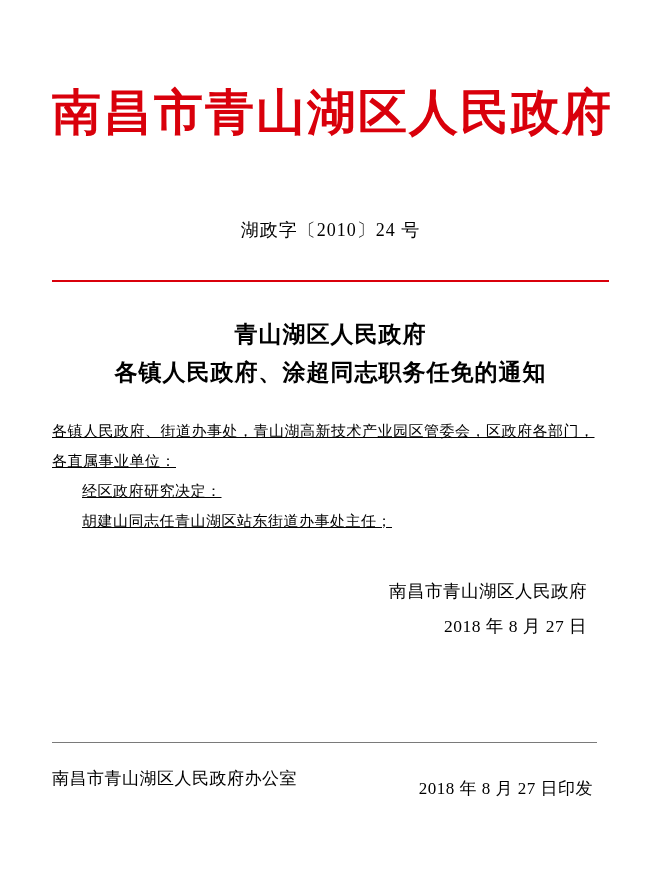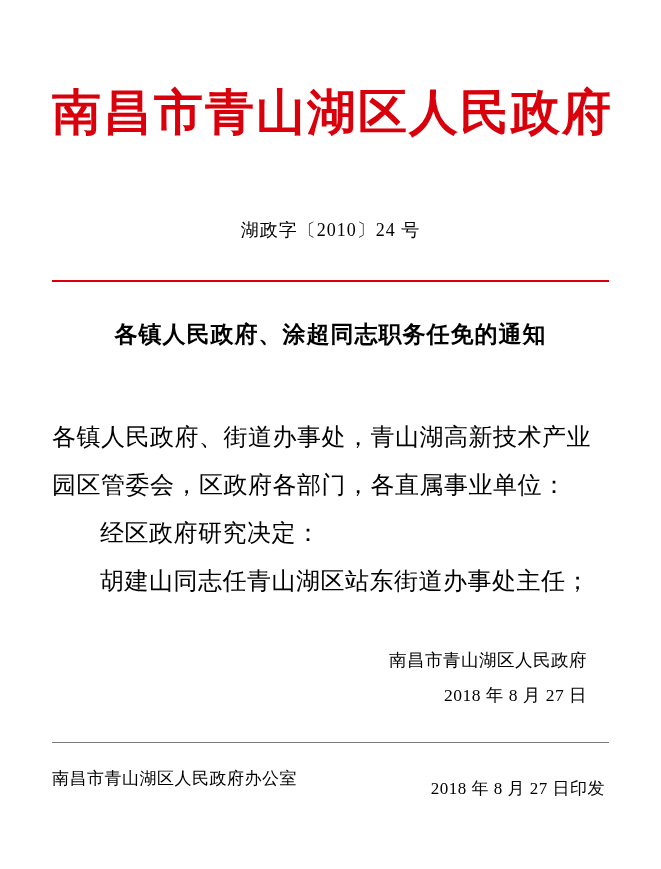--- a/index.html
+++ b/index.html
@@ -64,24 +64,25 @@
     font-size: 23px;
     line-height: 1.65;
     letter-spacing: 1px;
   }
   .title-line {
     display: block;
   }
 
   
   .body-block {
-    margin-top: 59px;
-    font-size: 24px;
+    margin-top: 24px;
+    font-size: 15px;
     line-height: 2.0;
     letter-spacing: 0.5px;
+    text-decoration: underline;
   }
   .para {
     margin: 0;
   }
   .para.indent {
     text-indent: 2em;
   }
 
   
   .signature {
@@ -93,21 +94,21 @@
     padding-right: 22px;
   }
   .sig-line {
     display: block;
   }
 
   
   .footer {
     position: absolute;
     left: 52px;
-    right: 52px;
+    right: 64px;
     bottom: 20px;
   }
   .footer-rule {
     height: 1px;
     background: #7a7a7a;
     width: 100%;
   }
   .footer-row {
     display: flex;
     justify-content: space-between;
@@ -131,20 +132,21 @@
 
   <div class="masthead">
     <div class="masthead-title">南昌市青山湖区人民政府</div>
   </div>
 
   <div class="docnum">湖政字〔2010〕24 号</div>
 
   <div class="red-rule"></div>
 
   <div class="title-block">
+    <span class="title-line">青山湖区人民政府</span>
     <span class="title-line">各镇人民政府、涂超同志职务任免的通知</span>
   </div>
 
   <div class="body-block">
     <p class="para">各镇人民政府、街道办事处，青山湖高新技术产业园区管委会，区政府各部门，各直属事业单位：</p>
     <p class="para indent">经区政府研究决定：</p>
     <p class="para indent">胡建山同志任青山湖区站东街道办事处主任；</p>
   </div>
 
   <div class="signature">

